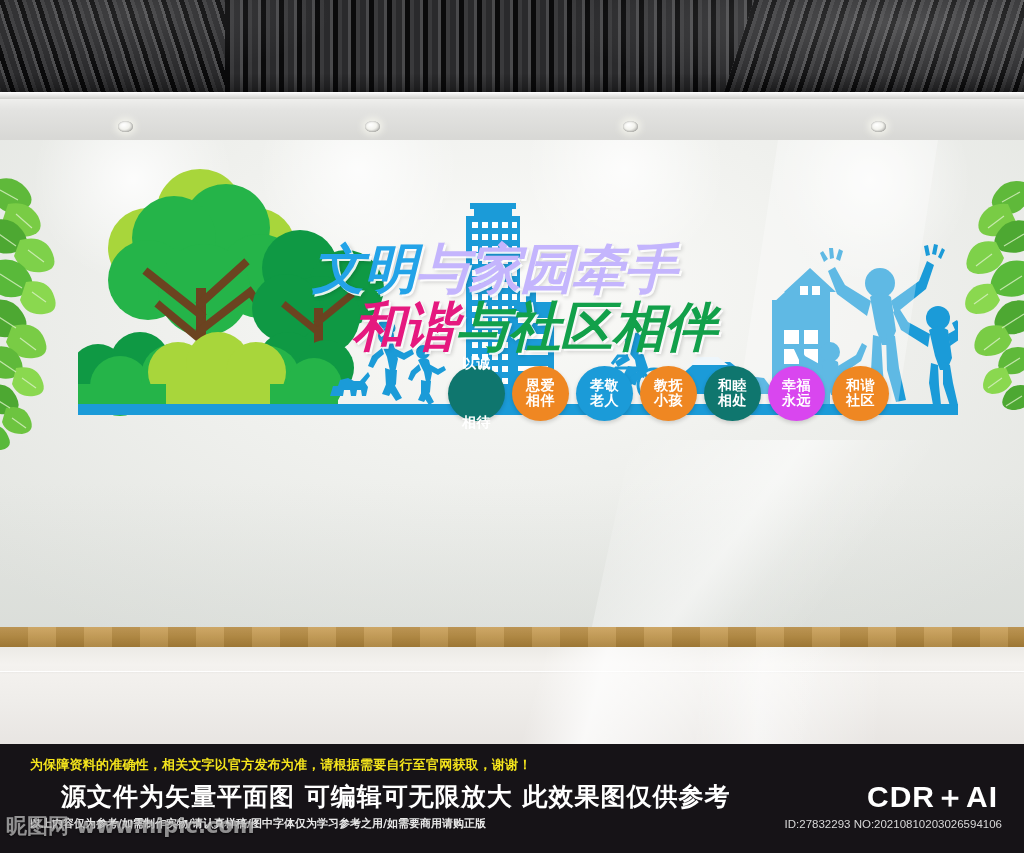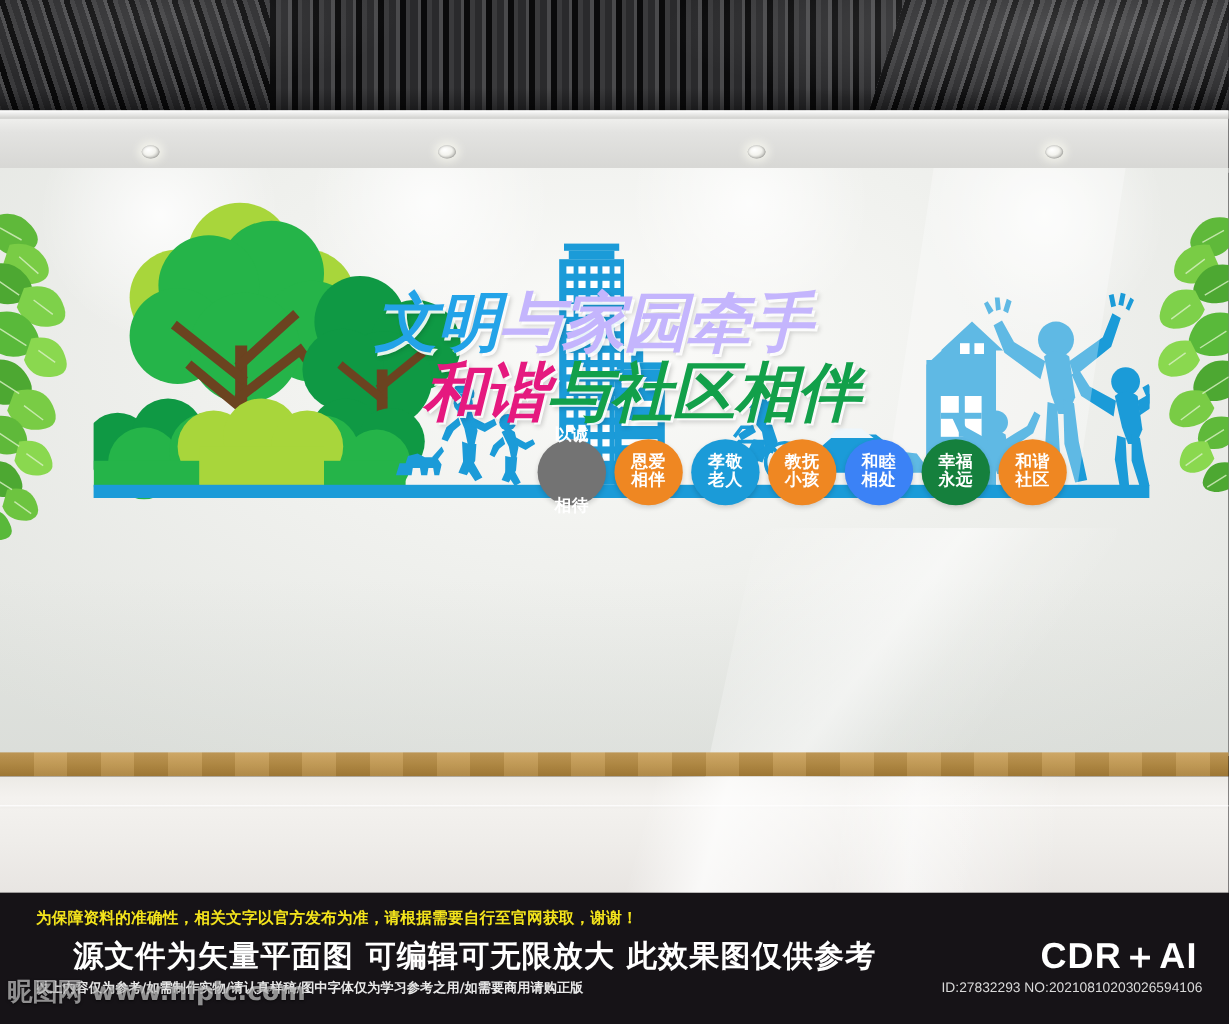--- a/index.html
+++ b/index.html
@@ -440,41 +440,41 @@
     </svg>
 
     <div class="title-l1">
       <span class="t-blue">文明</span><span class="t-orange">与家园牵手</span>
     </div>
     <div class="title-l2">
       <span class="t-pink">和谐</span><span class="t-green">与社区相伴</span>
     </div>
 
     <div class="badges">
-      <div class="badge" style="background: #737373; gap: 44px;">
+      <div class="badge" style="background: #0f766e; gap: 44px;">
         <span>以诚</span>
         <span>相待</span>
       </div>
       <div class="badge" style="background: rgb(239, 135, 34);">
         <span>恩爱</span>
         <span>相伴</span>
       </div>
       <div class="badge" style="background: rgb(27, 155, 216);">
         <span>孝敬</span>
         <span>老人</span>
       </div>
       <div class="badge" style="background: rgb(239, 135, 34);">
         <span>教抚</span>
         <span>小孩</span>
       </div>
-      <div class="badge" style="background: #3b82f6;">
+      <div class="badge" style="background: #0f766e;">
         <span>和睦</span>
         <span>相处</span>
       </div>
-      <div class="badge" style="background: #15803d;">
+      <div class="badge" style="background: #d946ef;">
         <span>幸福</span>
         <span>永远</span>
       </div>
       <div class="badge" style="background: rgb(239, 135, 34);">
         <span>和谐</span>
         <span>社区</span>
       </div>
     </div>
   </div>
 

